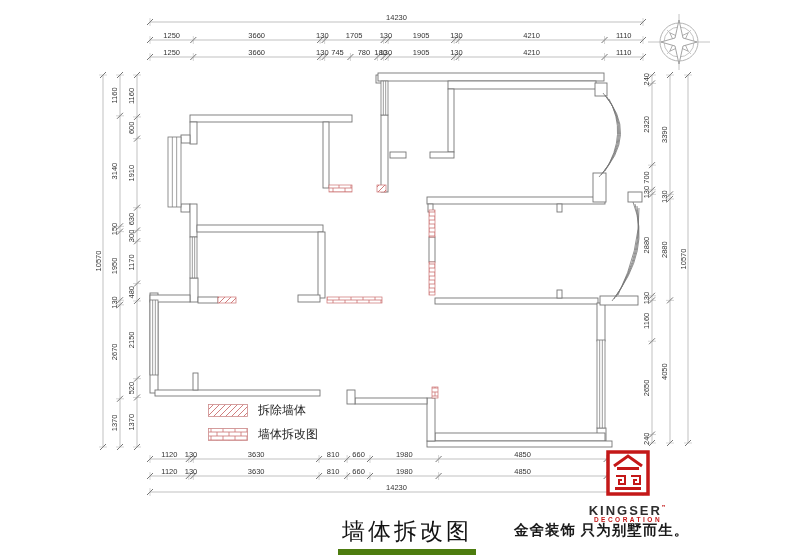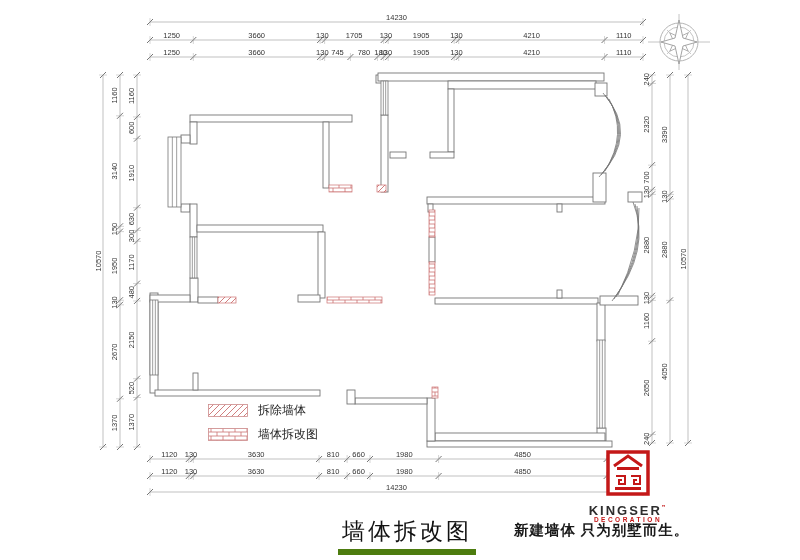--- a/index.html
+++ b/index.html
@@ -421,13 +421,13 @@
     <path d="M8,16 L22,6 L36,16" fill="none" stroke="#c41818" stroke-width="3"></path>
     <rect x="11" y="17" width="22" height="3" fill="#c41818"></rect>
     <path d="M10,26 h9 v8 h-6 v-4 h3" fill="none" stroke="#c41818" stroke-width="2"></path>
     <path d="M25,26 h9 v8 h-6 v-4 h3" fill="none" stroke="#c41818" stroke-width="2"></path>
     <rect x="9" y="37" width="26" height="3" fill="#c41818"></rect>
   </svg>
   <div id="brand-name"><span>KINGSER</span><span id="brand-reg">”</span></div>
   <div id="brand-sub">DECORATION</div>
 </div>
 
-<div id="slogan" class="abs">新建墙体 只为别墅而生。</div>
+<div id="slogan" class="abs">金舍装饰 只为别墅而生。</div>
 
 </body></html>

